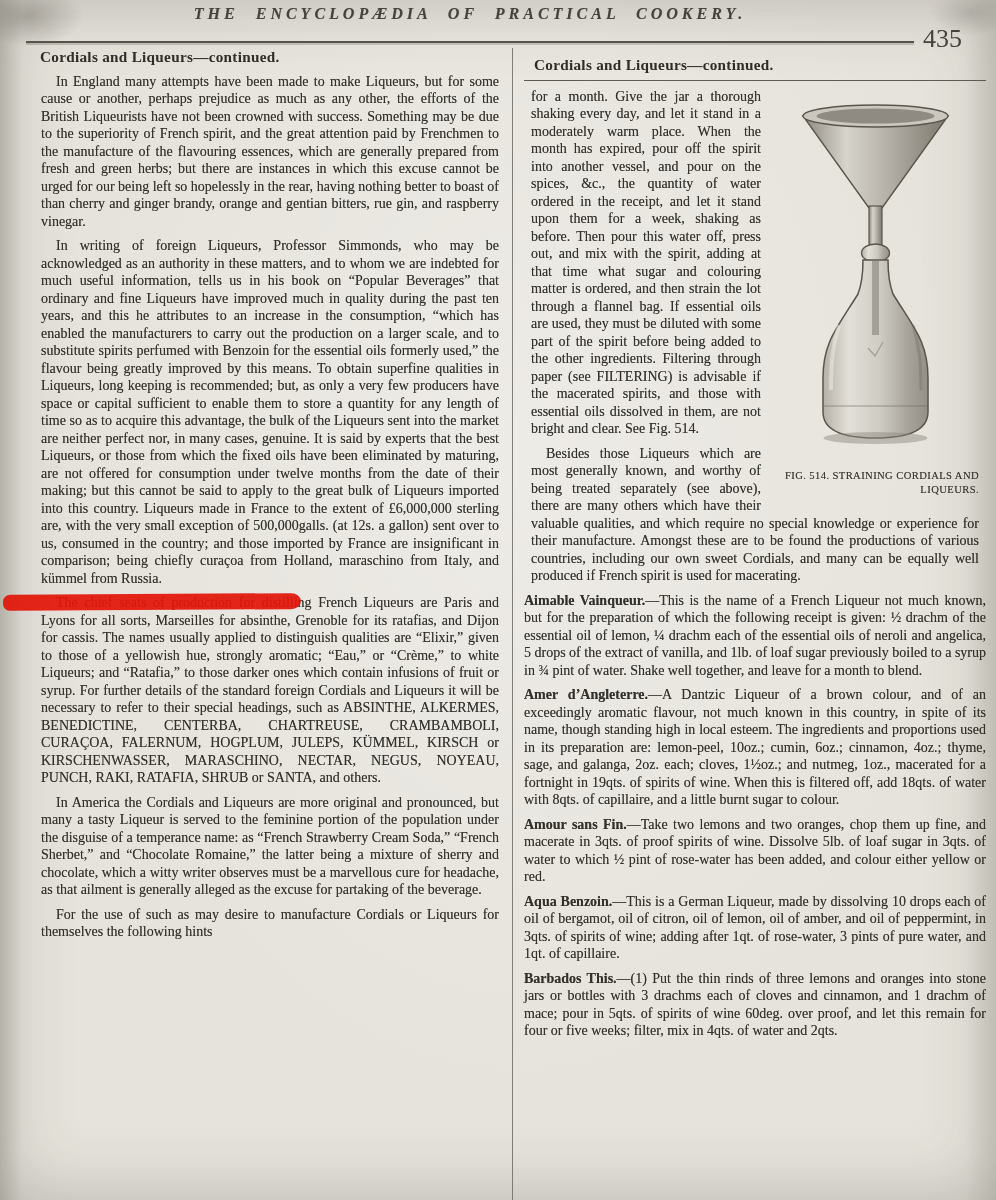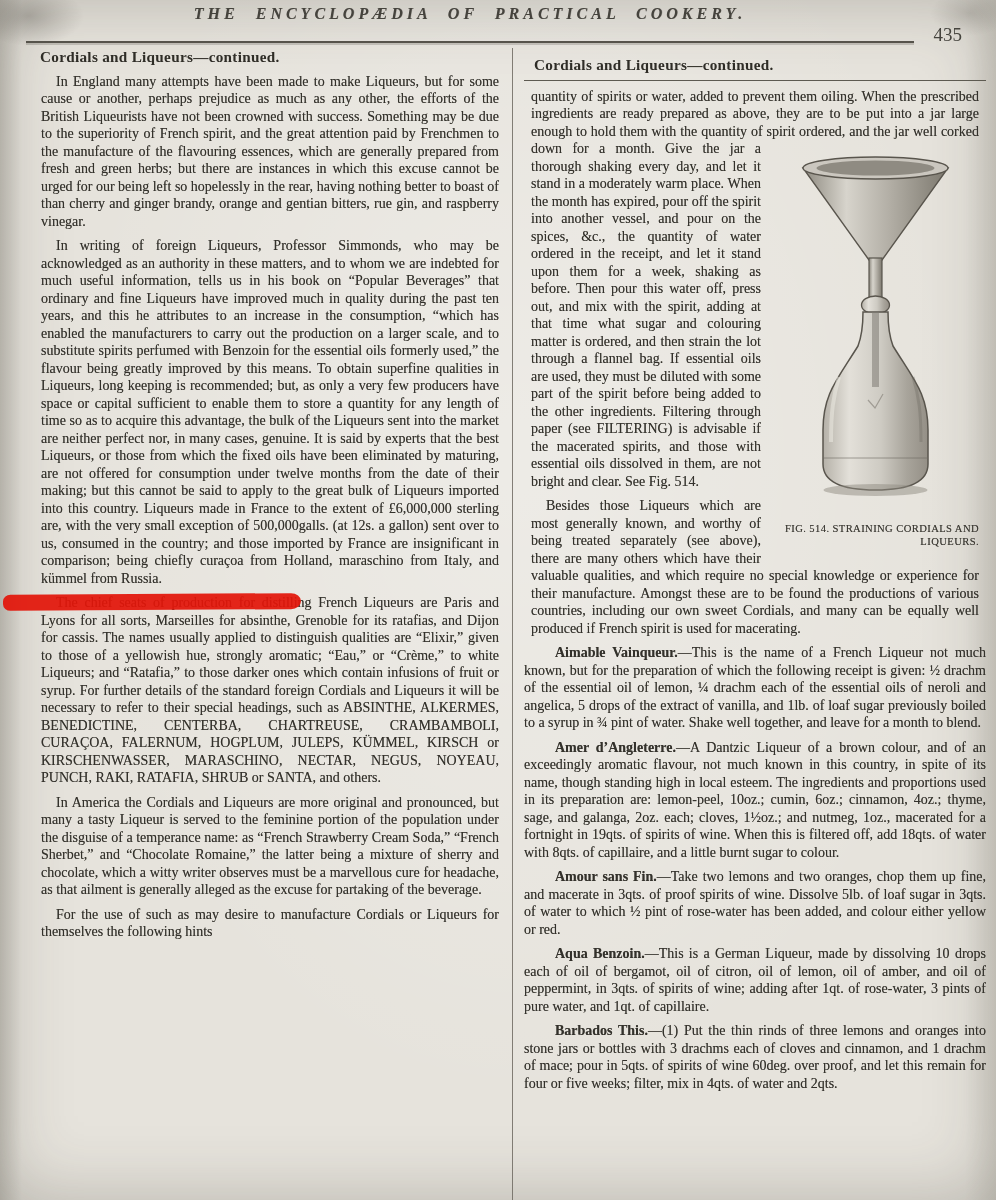--- a/index.html
+++ b/index.html
@@ -22,21 +22,21 @@
   .masthead-title {
     position:absolute; top:5px; left:0; width:940px; text-align:center;
     font-style:italic; font-weight:700; font-size:16px;
     letter-spacing:4px; word-spacing:9px; color:#45433d;
     text-shadow:0.4px 0.4px 0 rgba(30,28,22,0.25);
   }
   .masthead-rule {
     position:absolute; top:41px; left:26px; width:888px; height:2px;
     background:#56534b; box-shadow:0 2px 0 rgba(86,83,75,0.25);
   }
-  .page-number { position:absolute; top:24px; right:34px; font-size:19px; color:#45433d; }
+  .page-number { position:absolute; top:24px; right:34px; font-size:26px; color:#45433d; }
 
   .col { position:absolute; font-size:14px; line-height:17.5px; text-align:justify; }
   .col-left  { left:34px;  top:48px; width:472px; }
   .col-right { left:524px; top:56px; width:462px; }
   .col-divider { position:absolute; left:512px; top:48px; height:1152px; width:1px;
     background:#6e6a62; opacity:0.85; }
 
   .sec-heading { margin:0 0 3px 6px; font-size:15.2px; font-weight:700; letter-spacing:0.3px;
     text-align:left; color:#2f2d27; }
   .sec-heading .sec-cont { font-weight:700; }
@@ -50,21 +50,21 @@
     position:absolute; top:0px; left:-38px; width:298px; height:16px;
     border-radius:9px 12px 12px 9px / 50% 60% 60% 50%;
     transform:rotate(-0.35deg); opacity:0.93; z-index:3;
   }
 
   .figure-box { float:right; width:208px; margin:2px 0 6px 10px; text-align:center; }
   .fig-caption { display:block; margin-top:5px; font-size:10.6px; letter-spacing:0.4px;
     line-height:13.5px; color:#3b3933; text-indent:0; text-align:right; }
 
   .entry { margin:7px 0 0 0; text-align:justify; text-shadow:0 0 0.4px rgba(51,49,43,0.55); }
-  .entry-term { font-weight:700;margin-left:31px; }
+  .entry-term { font-weight:700; }
 </style>
 </head>
 <body>
 
 <div class="page">
   <div class="smudge a"></div>
   <div class="smudge b"></div>
 
   <div class="masthead-title">THE ENCYCLOPÆDIA OF PRACTICAL COOKERY.</div>
   <div class="page-number">435</div>
@@ -81,21 +81,21 @@
 
     <p class="para">In America the Cordials and Liqueurs are more original and pronounced, but many a tasty Liqueur is served to the feminine portion of the population under the disguise of a temperance name: as “French Strawberry Cream Soda,” “French Sherbet,” and “Chocolate Romaine,” the latter being a mixture of sherry and chocolate, which a witty writer observes must be a marvellous cure for headache, as that ailment is generally alleged as the excuse for partaking of the beverage.</p>
     <p class="para">For the use of such as may desire to manufacture Cordials or Liqueurs for themselves the following hints</p>
   </div>
 
   <div class="col col-right">
     <div class="heading-wrap">
       <h2 class="sec-heading"><span class="sec-title">Cordials and Liqueurs</span><span class="sec-cont">—continued.</span></h2>
     </div>
 
-    <p class="para no-indent"><span>quantity of spirits or water, added to prevent them oiling.  When the prescribed ingredients are ready prepared as above, they are to be put into a jar large enough to hold them with the quantity of spirit ordered, and the jar well corked down </span><span class="figure-box"><svg viewBox="0 0 205 370" width="205" height="370" xmlns="http://www.w3.org/2000/svg">
+    <p class="para no-indent"><span class="figure-box"><svg viewBox="0 0 205 370" width="205" height="370" xmlns="http://www.w3.org/2000/svg">
           <defs>
             <linearGradient id="gGlass" x1="0" y1="0" x2="1" y2="0">
               <stop offset="0" stop-color="#b5b1a8"></stop>
                 <stop offset="0.25" stop-color="#e3e0d9"></stop>
               <stop offset="0.55" stop-color="#cecbc3"></stop>
                 <stop offset="0.8" stop-color="#a8a49b"></stop>
               <stop offset="1" stop-color="#948f86"></stop>
             </linearGradient>
             <linearGradient id="gFunnel" x1="0" y1="0" x2="1" y2="0">
               <stop offset="0" stop-color="#8d897f"></stop>

